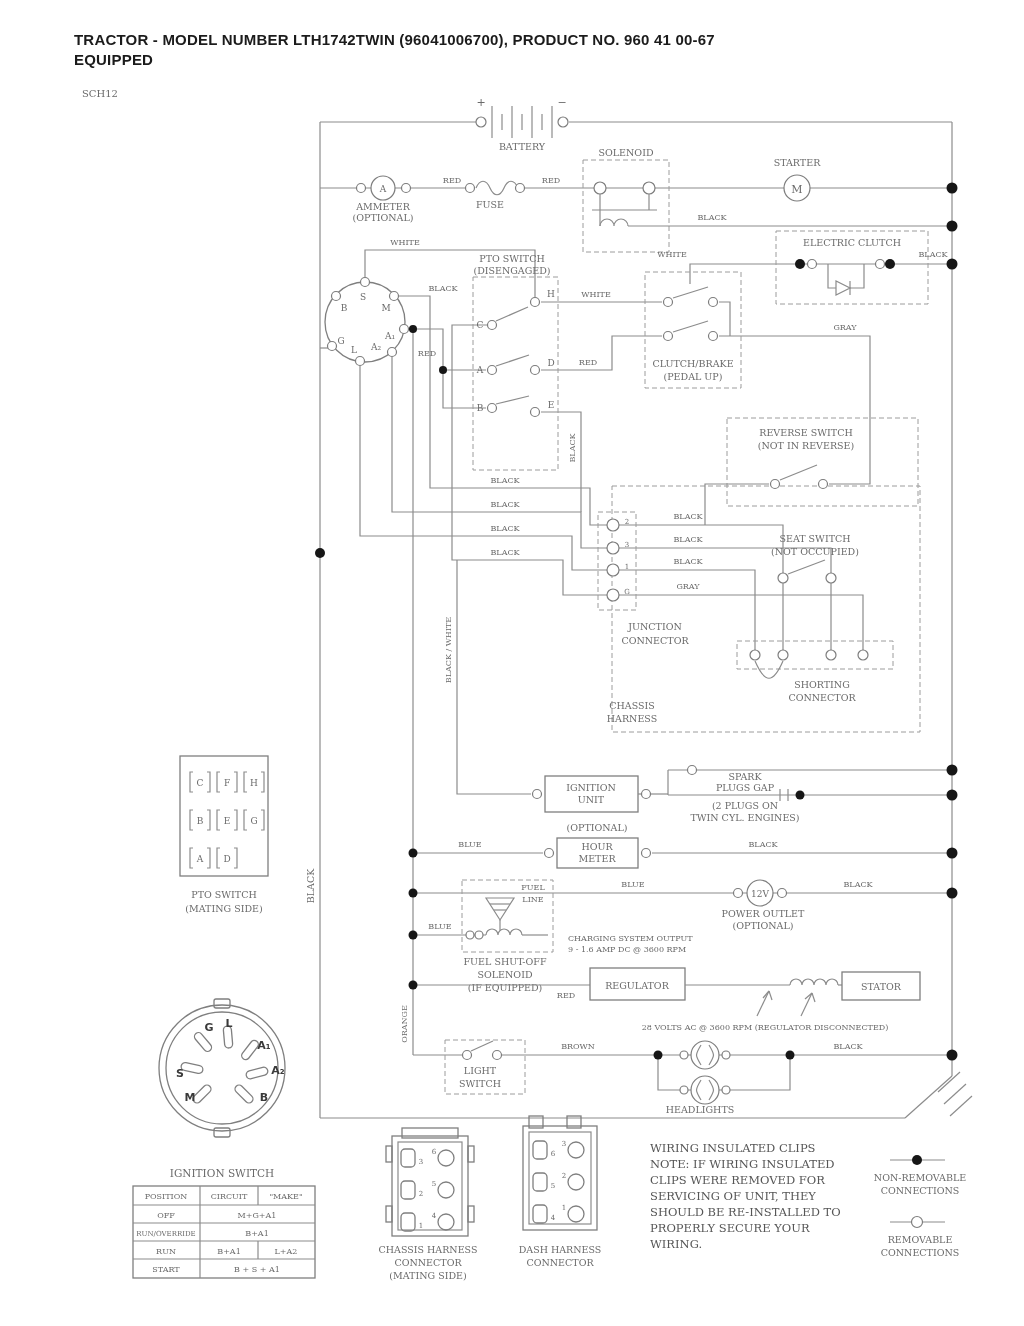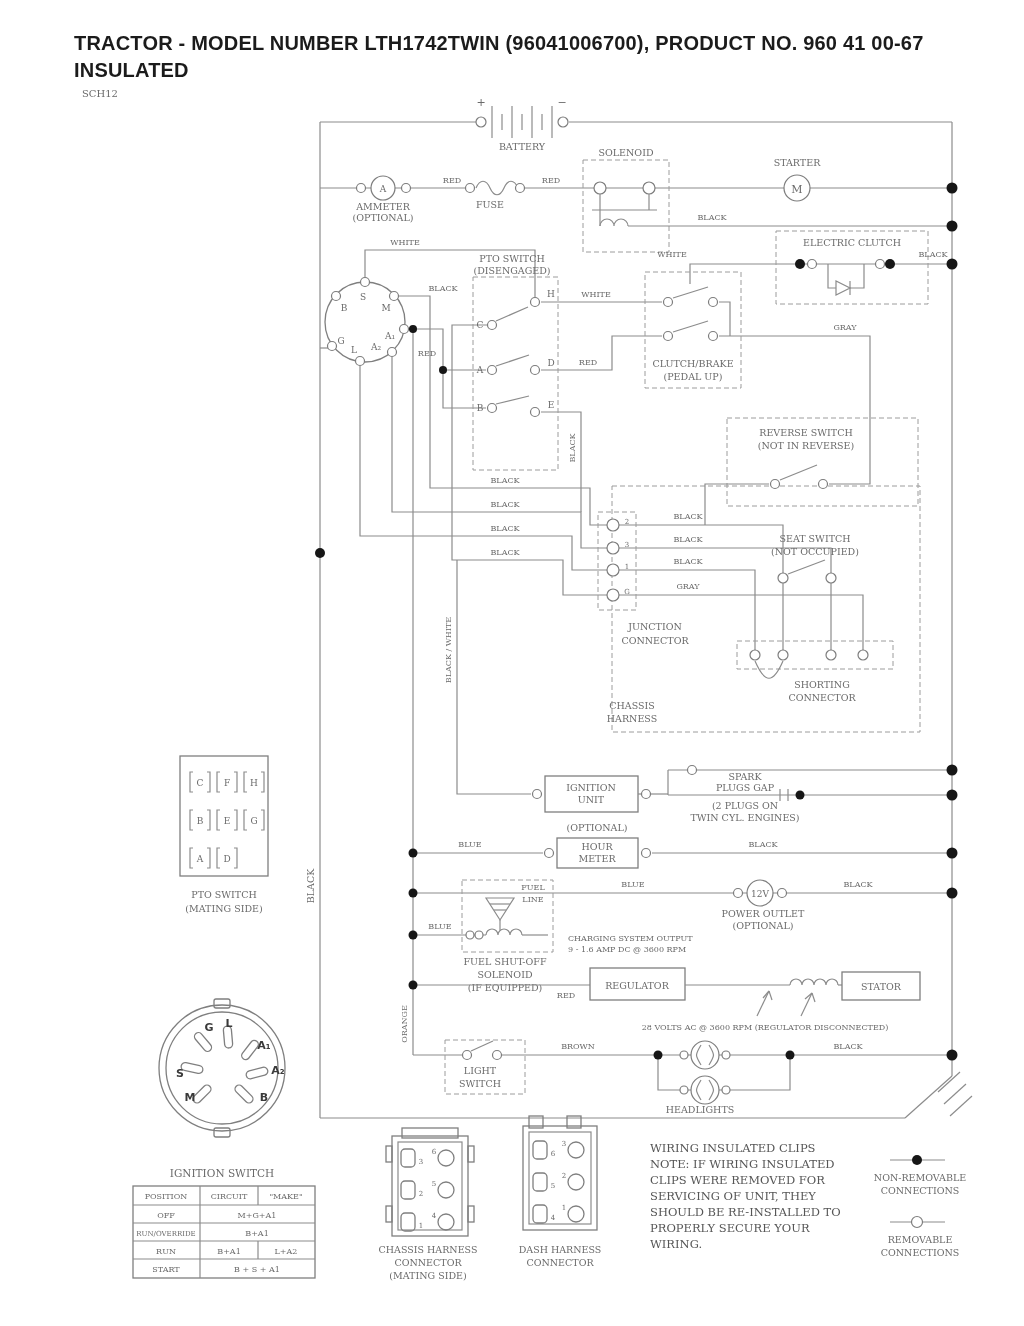--- a/index.html
+++ b/index.html
@@ -1,17 +1,17 @@
 <!DOCTYPE html>
 <html><head>
 <meta charset="utf-8">
 <style>
   html,body{margin:0;padding:0;background:#fff}
   .page{position:relative;width:1024px;height:1326px;background:#ffffff;overflow:hidden;font-family:"Liberation Sans",sans-serif}
-  .title{position:absolute;left:74px;top:30px;width:940px;font-family:"Liberation Sans",sans-serif;font-weight:bold;font-size:20px;color:#1b1b1b;letter-spacing:.2px;line-height:1.35}
+  .title{position:absolute;left:74px;top:30px;width:940px;font-family:"Liberation Sans",sans-serif;font-weight:bold;font-size:15px;color:#1b1b1b;letter-spacing:.2px;line-height:1.35}
   .schlbl{position:absolute;left:82px;top:88px;font-family:"DejaVu Serif",serif;font-size:10px;color:#6a6a6a}
   svg{position:absolute;left:0;top:0}
   .w{fill:none;stroke:#8c8c8c;stroke-width:1.2}
   .bd{fill:none;stroke:#9c9c9c;stroke-width:1;stroke-dasharray:5 3}
   .bs{fill:none;stroke:#7f7f7f;stroke-width:1.3}
   .oc{fill:#fff;stroke:#7d7d7d;stroke-width:1.2}
   .dot{fill:#161616;stroke:none}
   text{font-family:"DejaVu Serif",serif;fill:#6a6a6a}
   .t{font-size:9.5px;text-anchor:middle}
   .t8{font-size:8px;text-anchor:middle}
@@ -22,21 +22,21 @@
   .t10{font-size:10.5px;text-anchor:middle}
   .t11{font-size:11px;text-anchor:middle}
   .tb{font-family:"DejaVu Sans",sans-serif;font-weight:bold;font-size:11px;fill:#3a3a3a;text-anchor:middle}
 </style>
 </head>
 <body>
 
 <div class="page">
   <div class="title">
     <div>TRACTOR - MODEL NUMBER  LTH1742TWIN  (96041006700), PRODUCT NO. 960 41 00-67</div>
-    <div>INSULATED</div>
+    <div>EQUIPPED</div>
   </div>
   <div class="schlbl">SCH12</div>
 
   <svg width="1024" height="1326" viewBox="0 0 1024 1326">
 
     <polyline class="w" points="476,122 320,122"></polyline>
     <polyline class="w" points="320,122 320,1118"></polyline>
     <polyline class="w" points="569,122 952,122"></polyline>
     <polyline class="w" points="952,122 952,1076"></polyline>
     <polyline class="w" points="320,1118 905,1118"></polyline>

